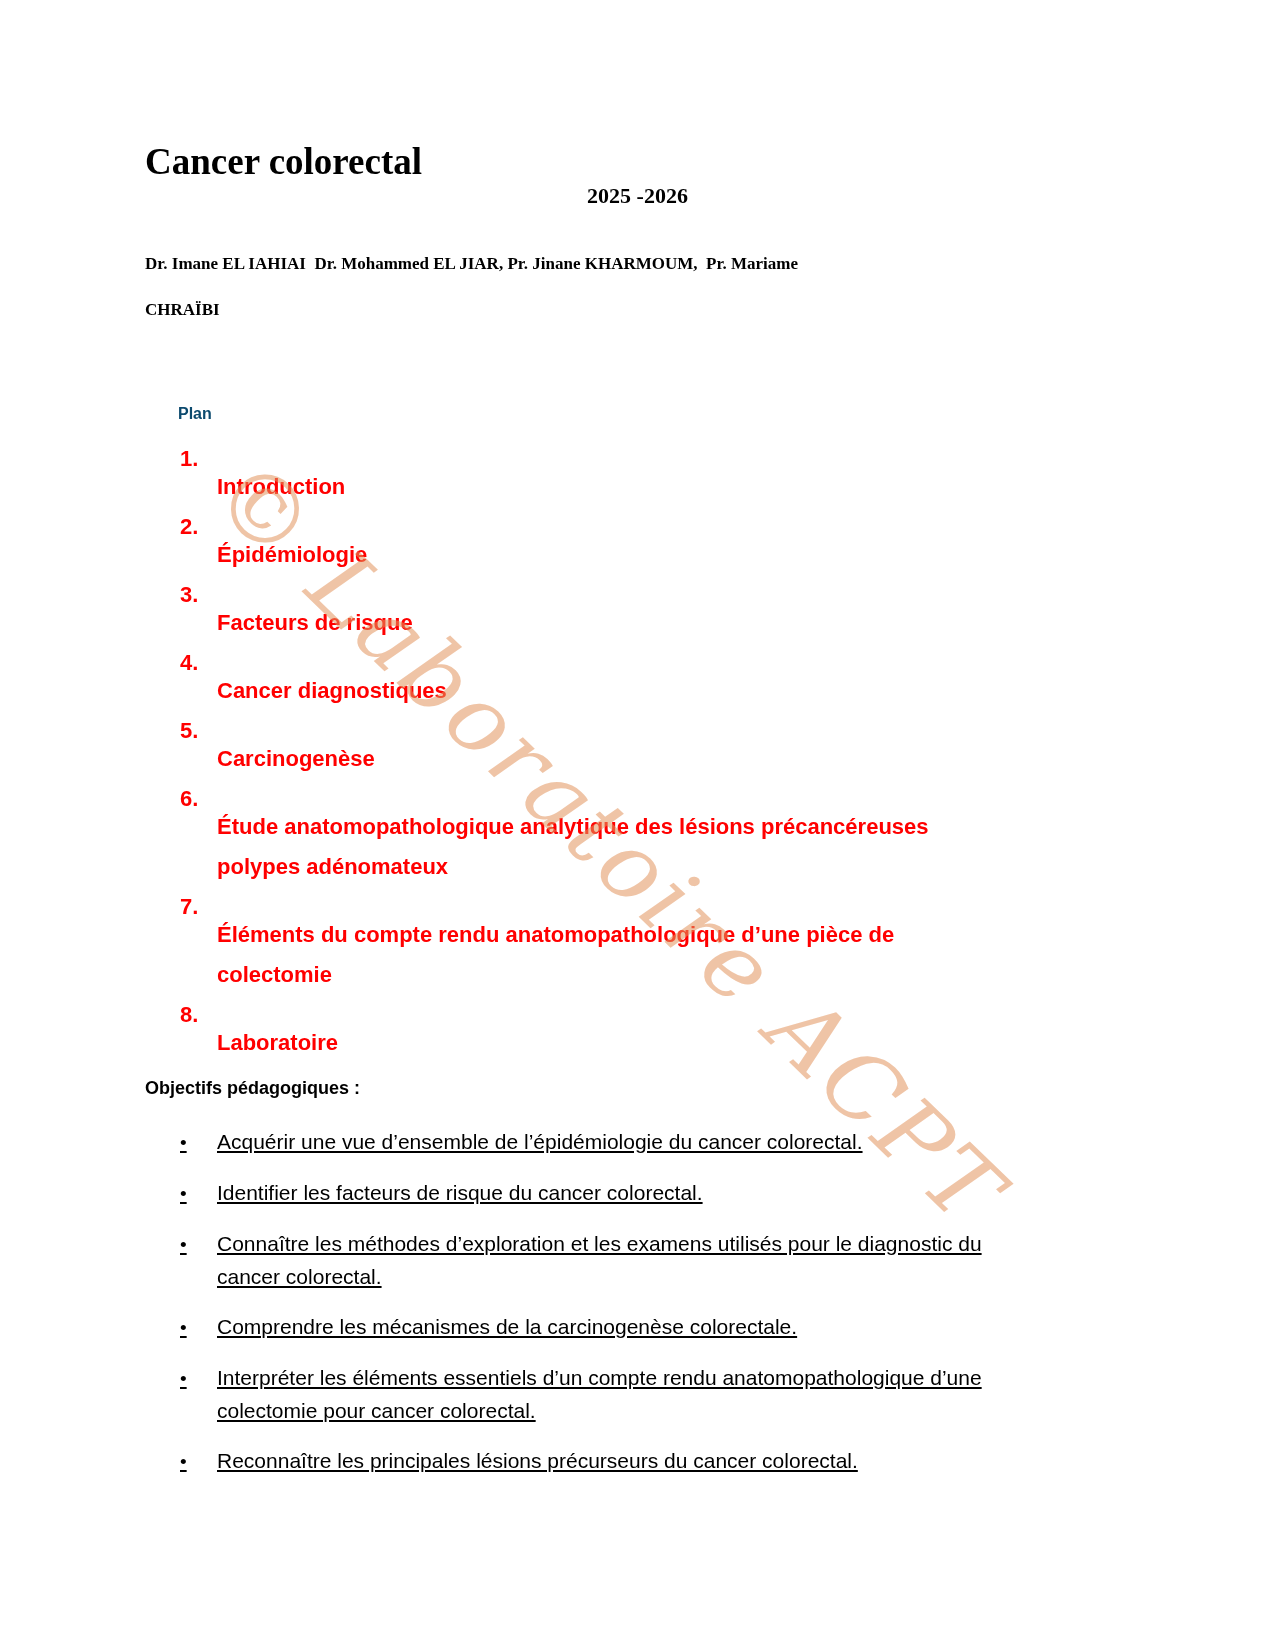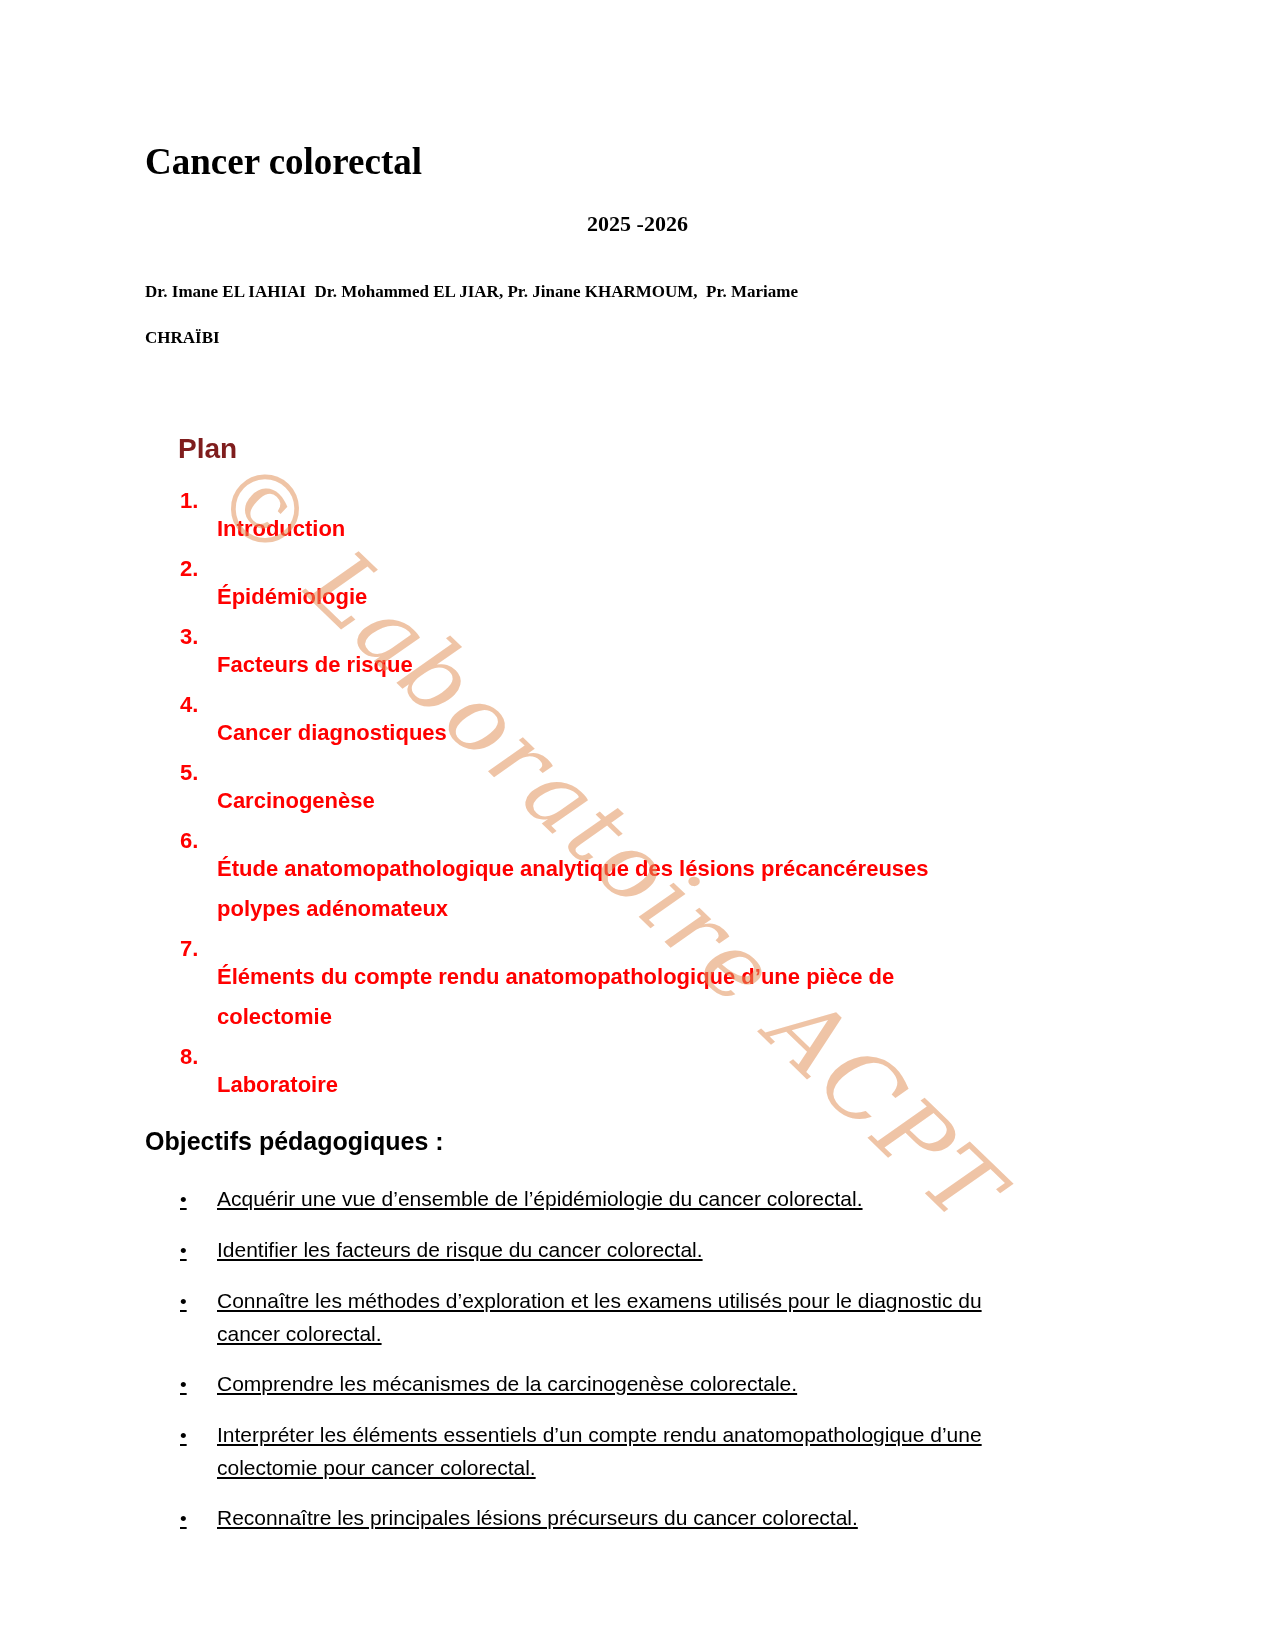--- a/index.html
+++ b/index.html
@@ -22,55 +22,54 @@
     font-family: "Liberation Serif", serif;
     font-weight: bold;
     font-size: 37px;
     text-align: left;
   }
   .years {
     font-family: "Liberation Serif", serif;
     font-weight: bold;
     font-size: 22px;
     text-align: center;
-    margin-top: 28px;
   }
   .authors {
     font-family: "Liberation Serif", serif;
     font-weight: bold;
     font-size: 17px;
     text-align: left;
     margin-top: 32px;
     line-height: 46px;
     white-space: pre-wrap;
   }
   .plan-heading {
-    color: #7f1d1d;
+    color: #0c4a6e;
     font-weight: bold;
-    font-size: 28px;
+    font-size: 16px;
     margin-top: 72px;
     margin-left: 33px;
   }
   .plan-list {
     list-style: none;
     margin-top: 16px;
     margin-left: 35px;
     max-width: 820px;
     color: #ff0000;
     font-weight: bold;
     font-size: 22px;
     line-height: 40px;
   }
   .plan-list li { display: flex; }
   .plan-list .num { width: 37px; flex-shrink: 0; }
   .plan-list .txt { flex: 1; margin-top: 28px; }
   .obj-heading {
     font-weight: bold;
-    font-size: 25px;
-    margin-top: 22px;
+    font-size: 18px;
+    margin-top: 15px;
   }
   .obj-list {
     list-style: none;
     margin-top: 26px;
     margin-left: 35px;
     max-width: 835px;
     font-size: 21px;
     line-height: 33px;
   }
   .obj-list li { display: flex; margin-bottom: 17px; text-decoration: underline; }

